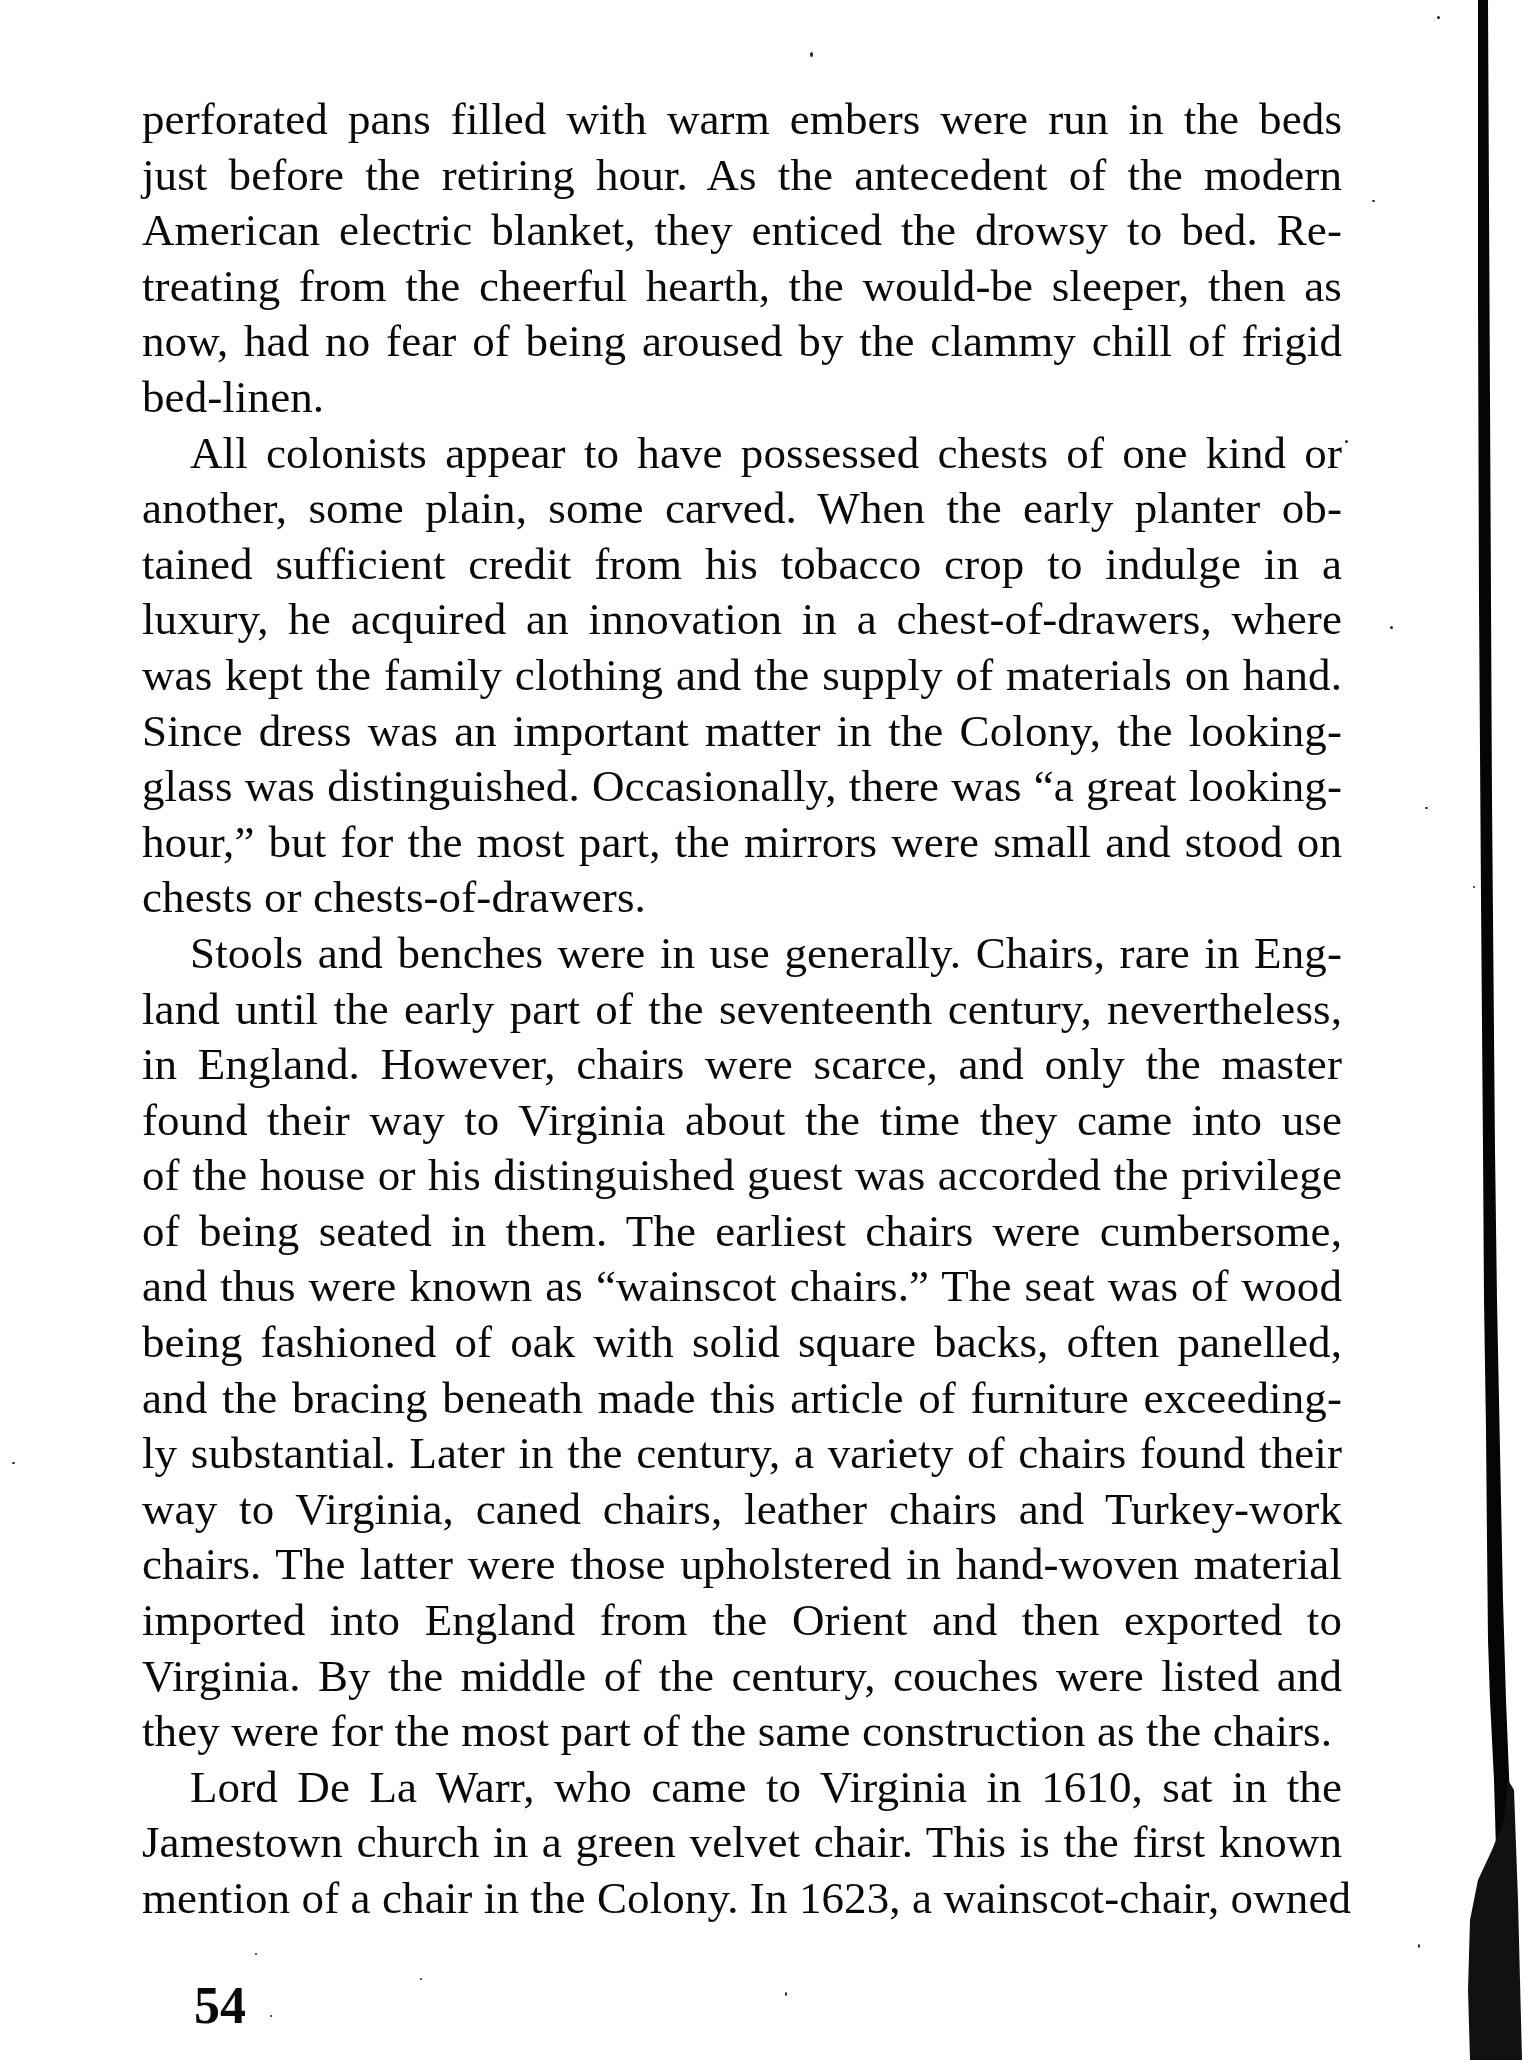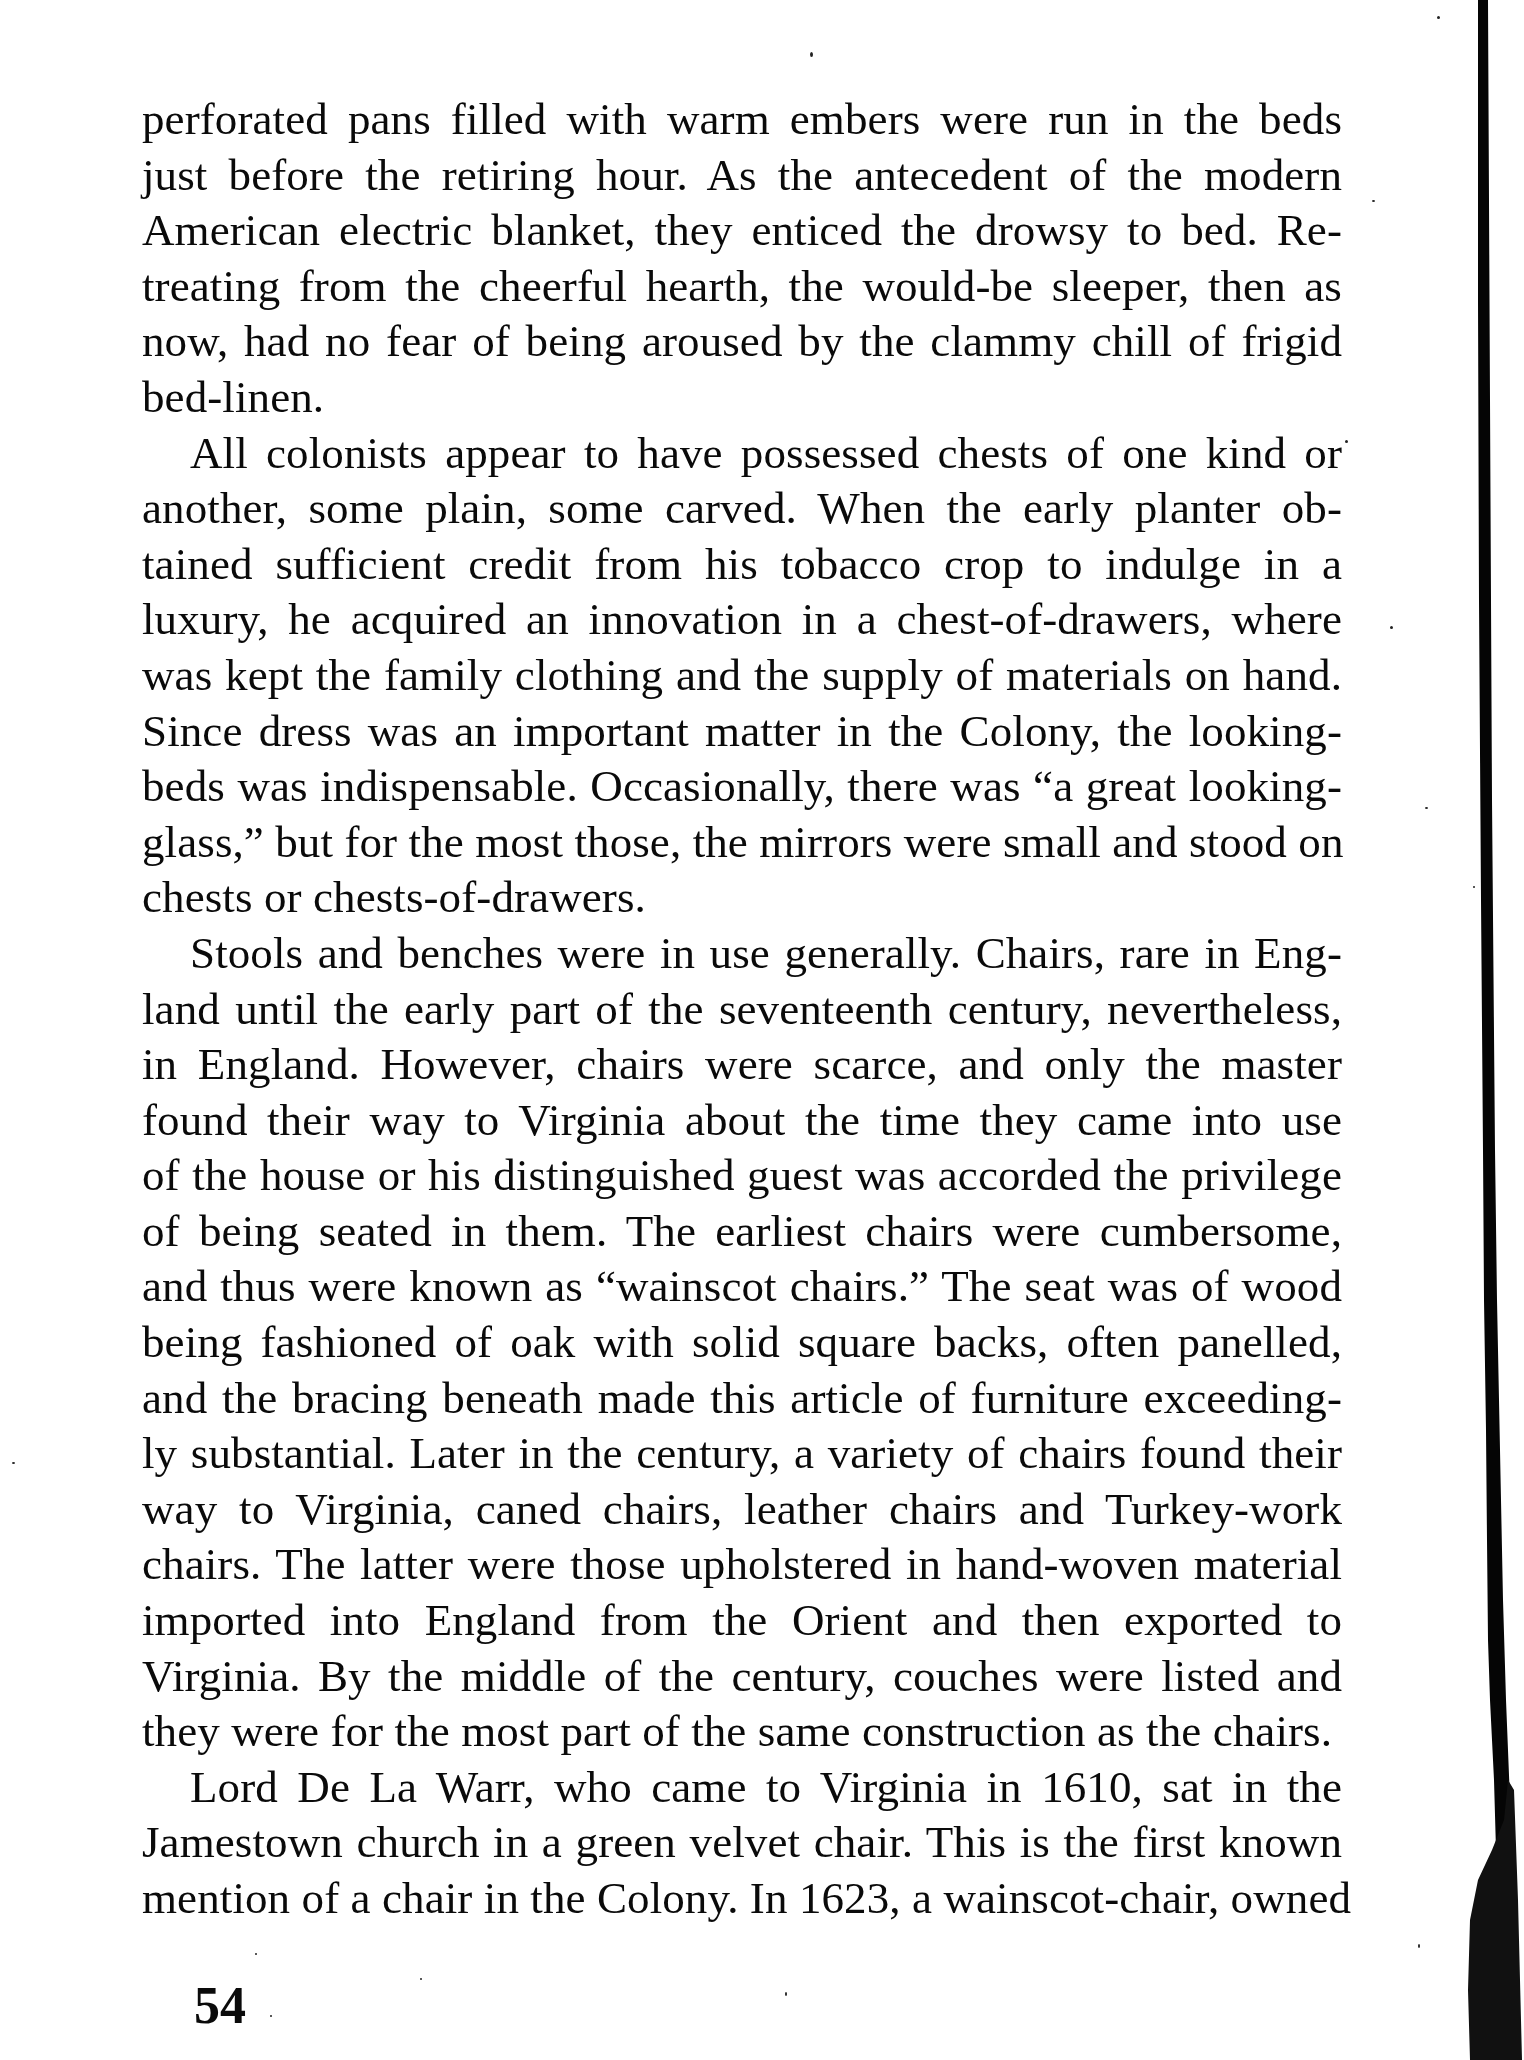--- a/index.html
+++ b/index.html
@@ -35,22 +35,22 @@
         <span class="line">now, had no fear of being aroused by the clammy chill of frigid</span>
         <span class="line last">bed-linen.</span>
       </div>
       <div>
         <span class="line indent">All colonists appear to have possessed chests of one kind or</span>
         <span class="line">another, some plain, some carved. When the early planter ob-</span>
         <span class="line">tained sufficient credit from his tobacco crop to indulge in a</span>
         <span class="line">luxury, he acquired an innovation in a chest-of-drawers, where</span>
         <span class="line">was kept the family clothing and the supply of materials on hand.</span>
         <span class="line">Since dress was an important matter in the Colony, the looking-</span>
-        <span class="line">beds was indispensable. Occasionally, there was “a great looking-</span>
-        <span class="line">glass,” but for the most those, the mirrors were small and stood on</span>
+        <span class="line">glass was distinguished. Occasionally, there was “a great looking-</span>
+        <span class="line">hour,” but for the most part, the mirrors were small and stood on</span>
         <span class="line last">chests or chests-of-drawers.</span>
       </div>
       <div>
         <span class="line indent">Stools and benches were in use generally. Chairs, rare in Eng-</span>
         <span class="line">land until the early part of the seventeenth century, nevertheless,</span>
         <span class="line">in England. However, chairs were scarce, and only the master</span>
         <span class="line">found their way to Virginia about the time they came into use</span>
         <span class="line">of the house or his distinguished guest was accorded the privilege</span>
         <span class="line">of being seated in them. The earliest chairs were cumbersome,</span>
         <span class="line">and thus were known as “wainscot chairs.” The seat was of wood</span>

